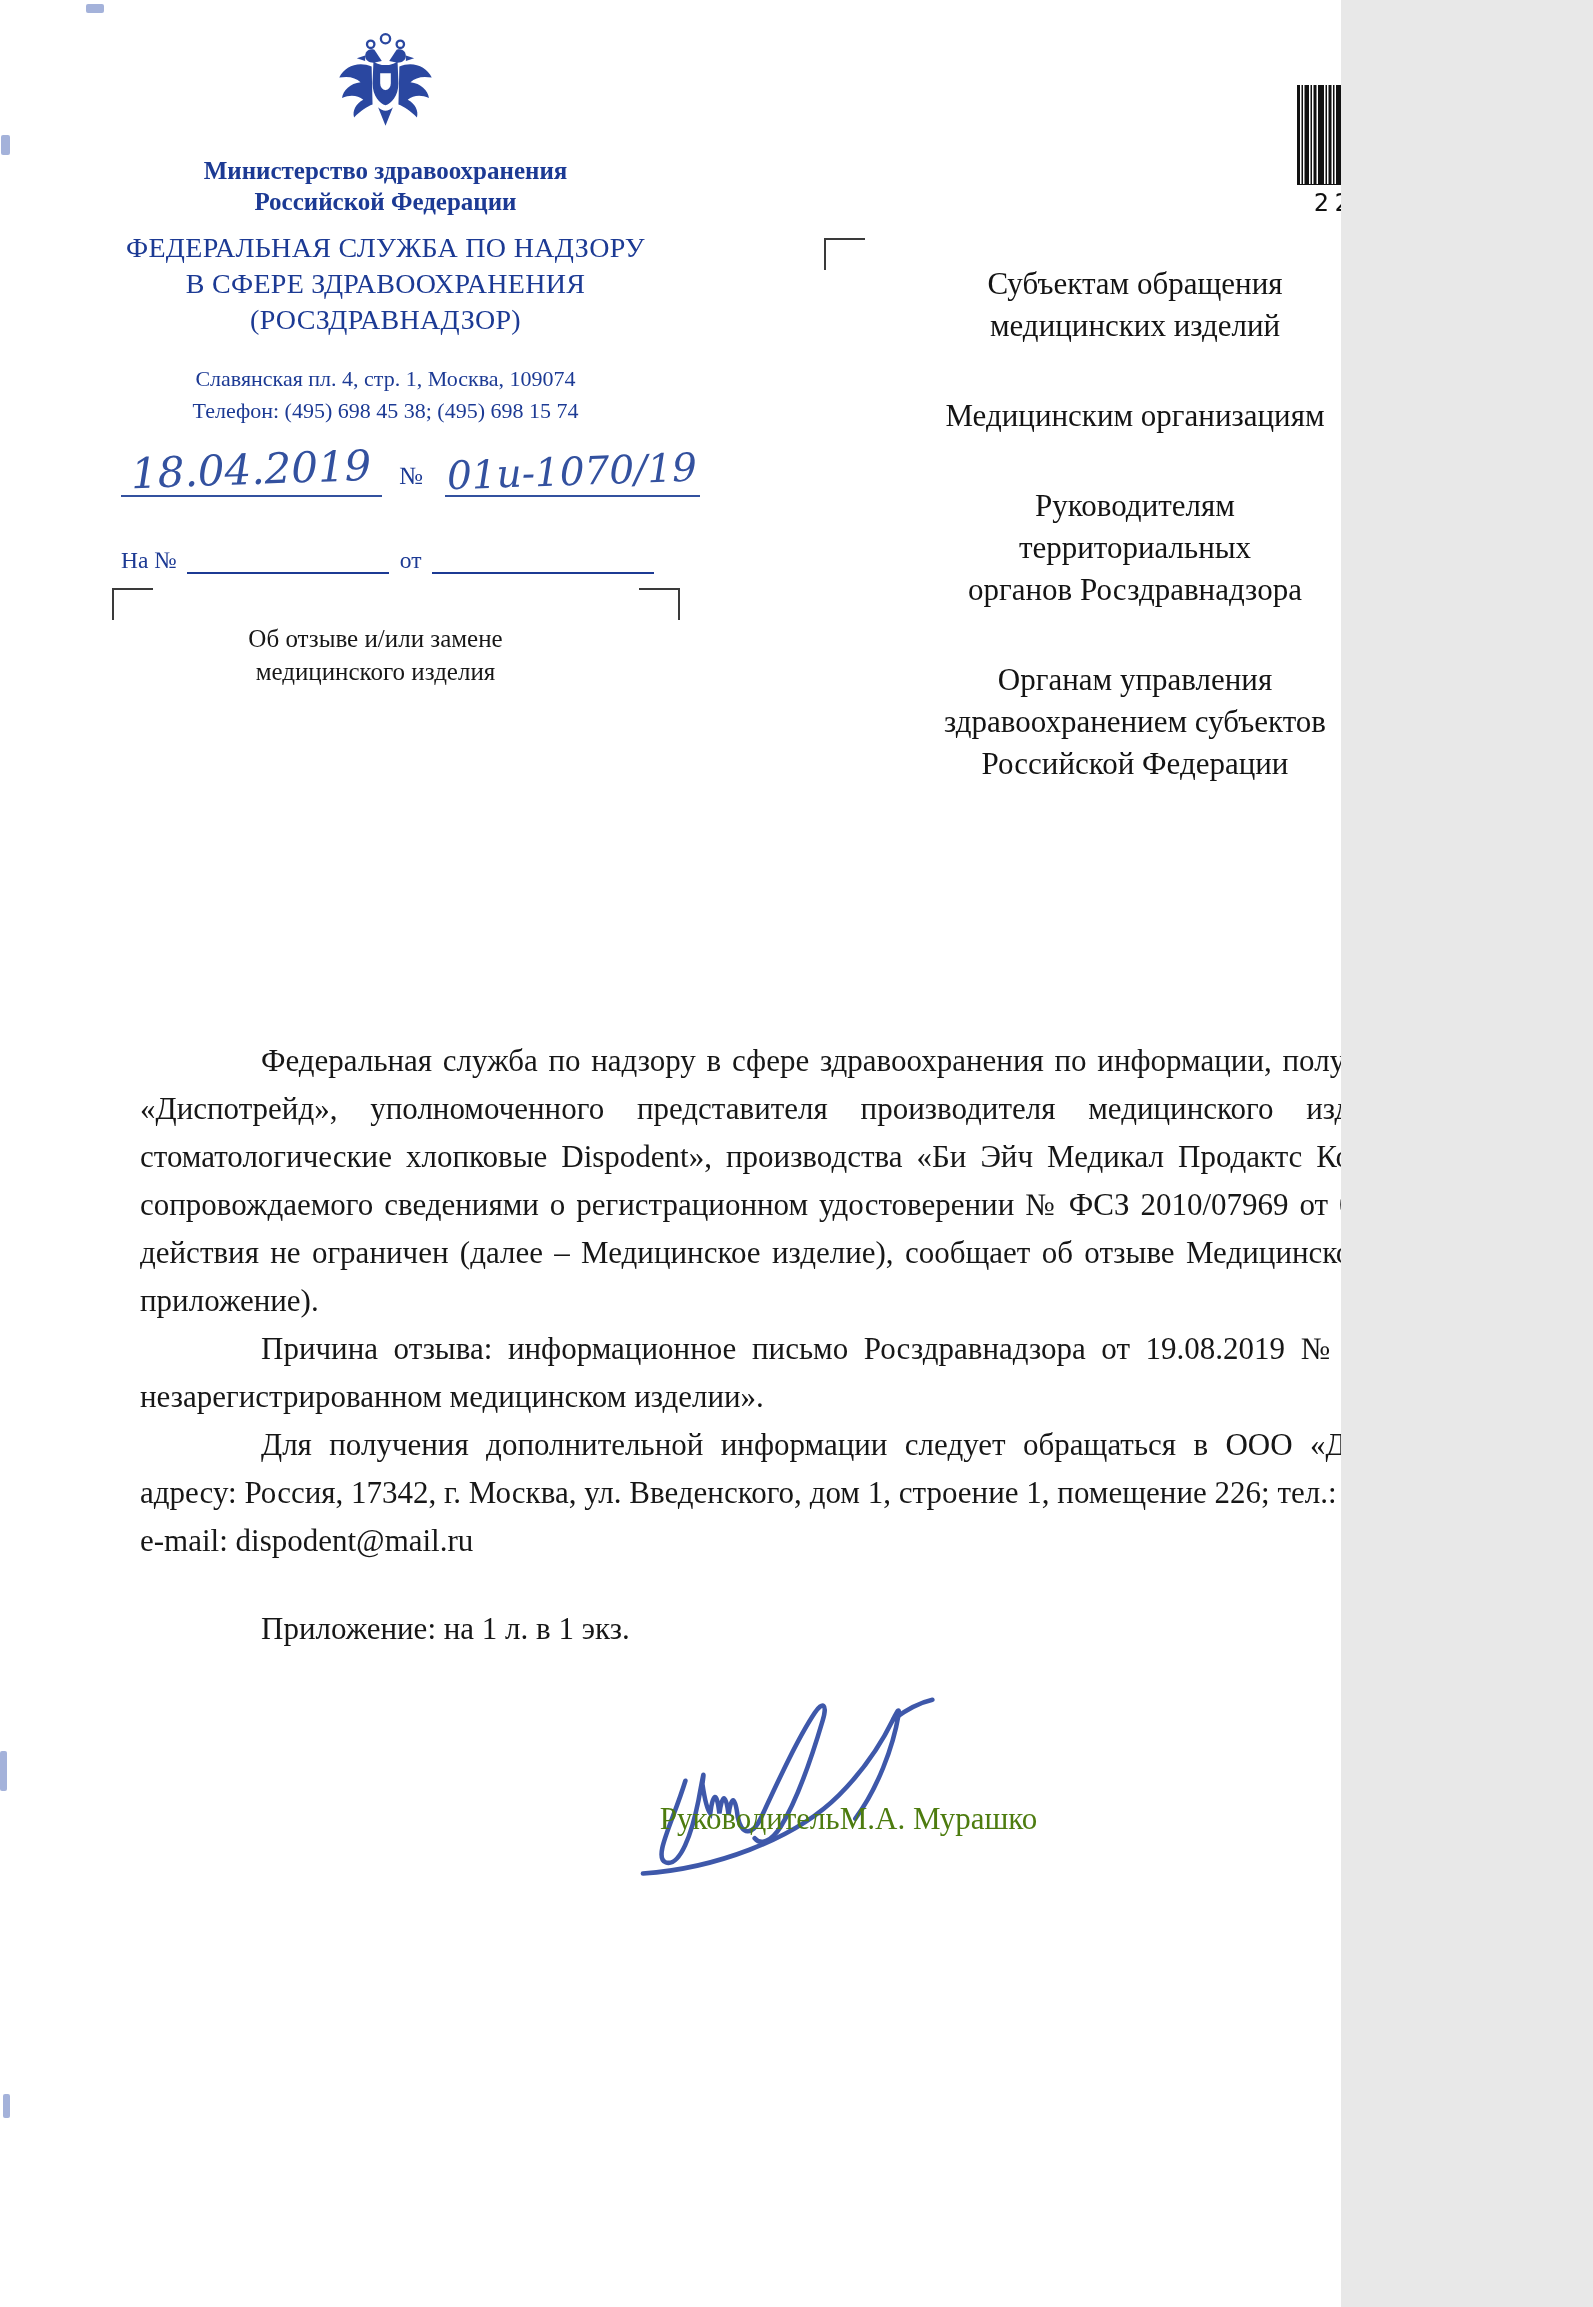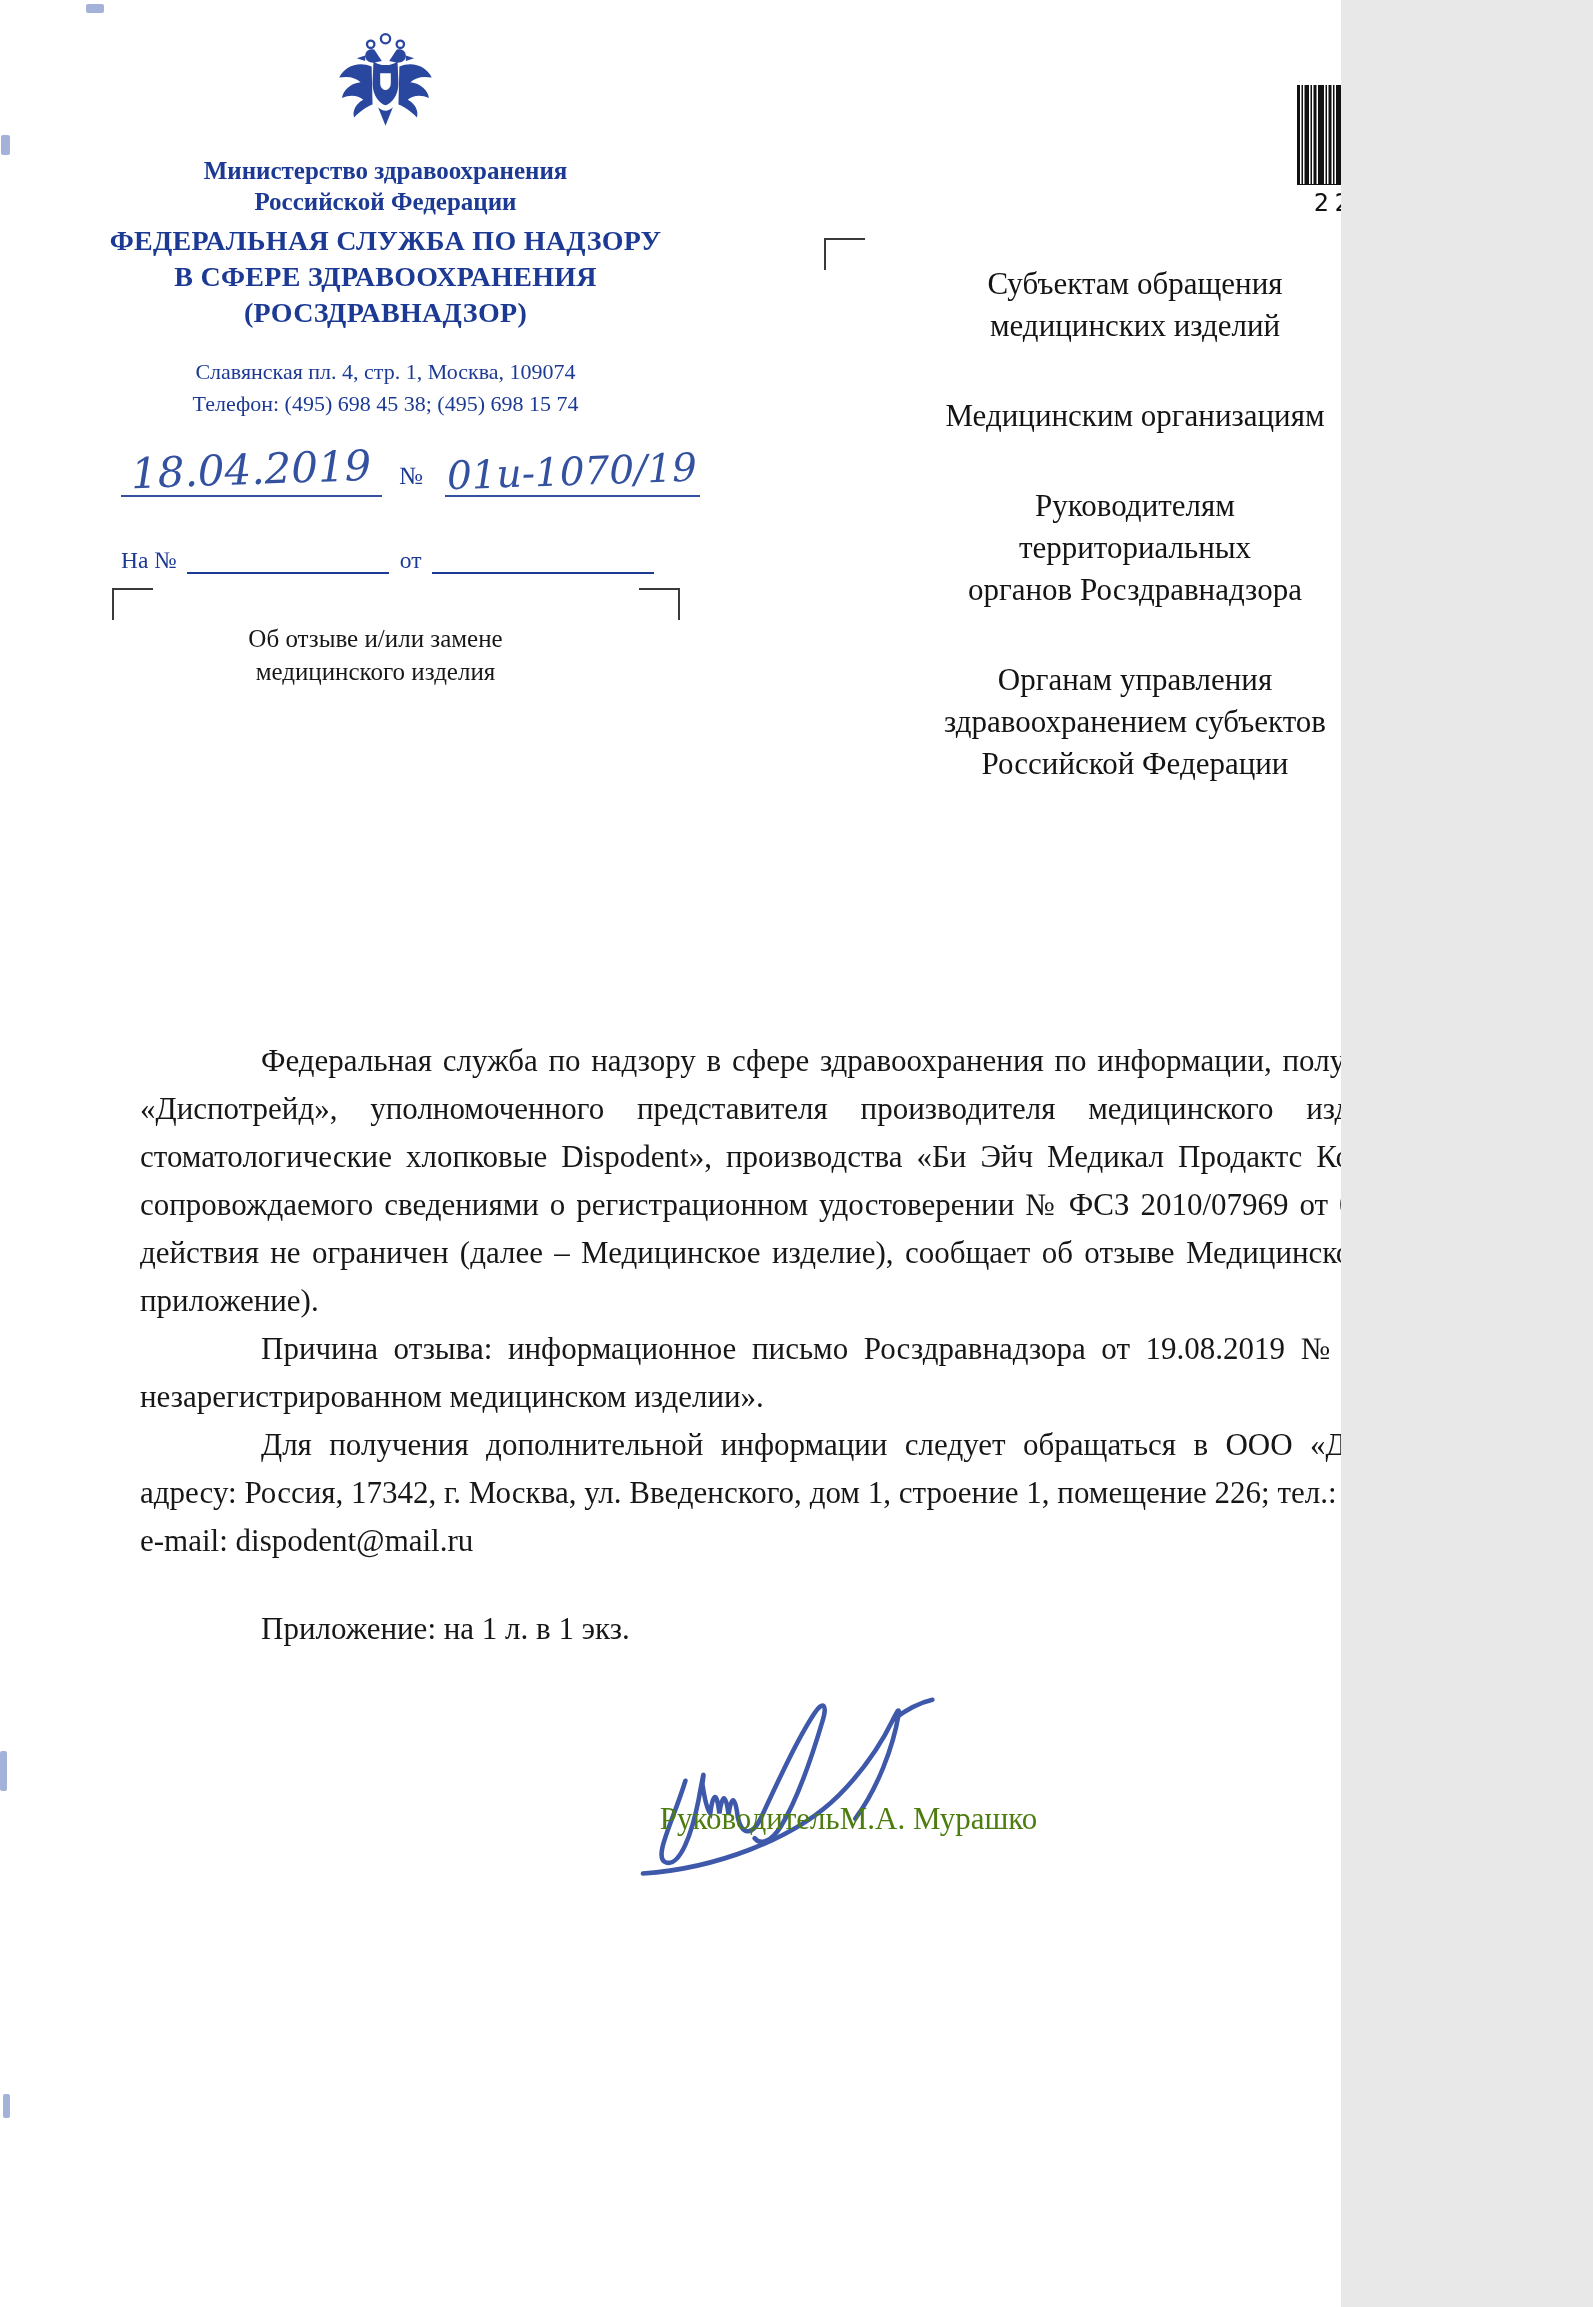--- a/index.html
+++ b/index.html
@@ -15,21 +15,21 @@
     overflow:hidden;
     font-family:"Liberation Serif", serif;
   }
   
   .letterhead{
     position:absolute;left:85px;top:26px;width:601px;
     text-align:center;color:var(--blue);
   }
   .emblem{width:111px;height:118px;display:block;margin:0 auto;}
   .ministry{margin-top:10.5px;font-size:25px;font-weight:bold;line-height:31px;white-space:pre-line;}
-  .agency{margin-top:6px;font-size:28px;font-weight:bold;line-height:36px;white-space:pre-line;letter-spacing:0.3px;}
+  .agency{margin-top:13px;font-size:28px;font-weight:normal;line-height:36px;white-space:pre-line;letter-spacing:0.3px;}
   .address{margin-top:28px;font-size:22px;}
   .phone{margin-top:6.5px;font-size:22px;}
   
   .dateline{position:absolute;left:121px;top:449px;white-space:nowrap;}
   .u{display:inline-block;border-bottom:2.6px solid var(--hand);vertical-align:bottom;text-align:center;}
   .date-u{width:261px;}
   .num-u{width:255px;margin-left:22px;}
   .hand{
     font-family:"DejaVu Serif", serif;font-style:italic;color:var(--hand);
     font-size:42px;line-height:1;display:inline-block;

